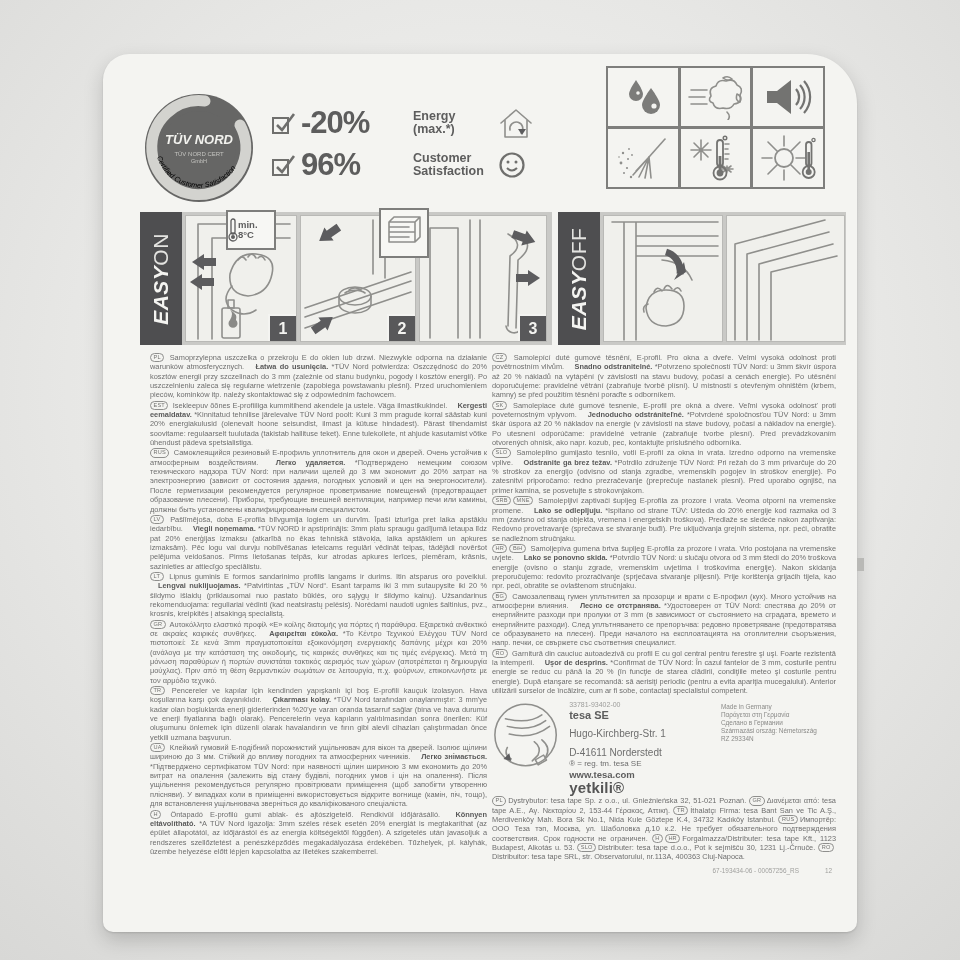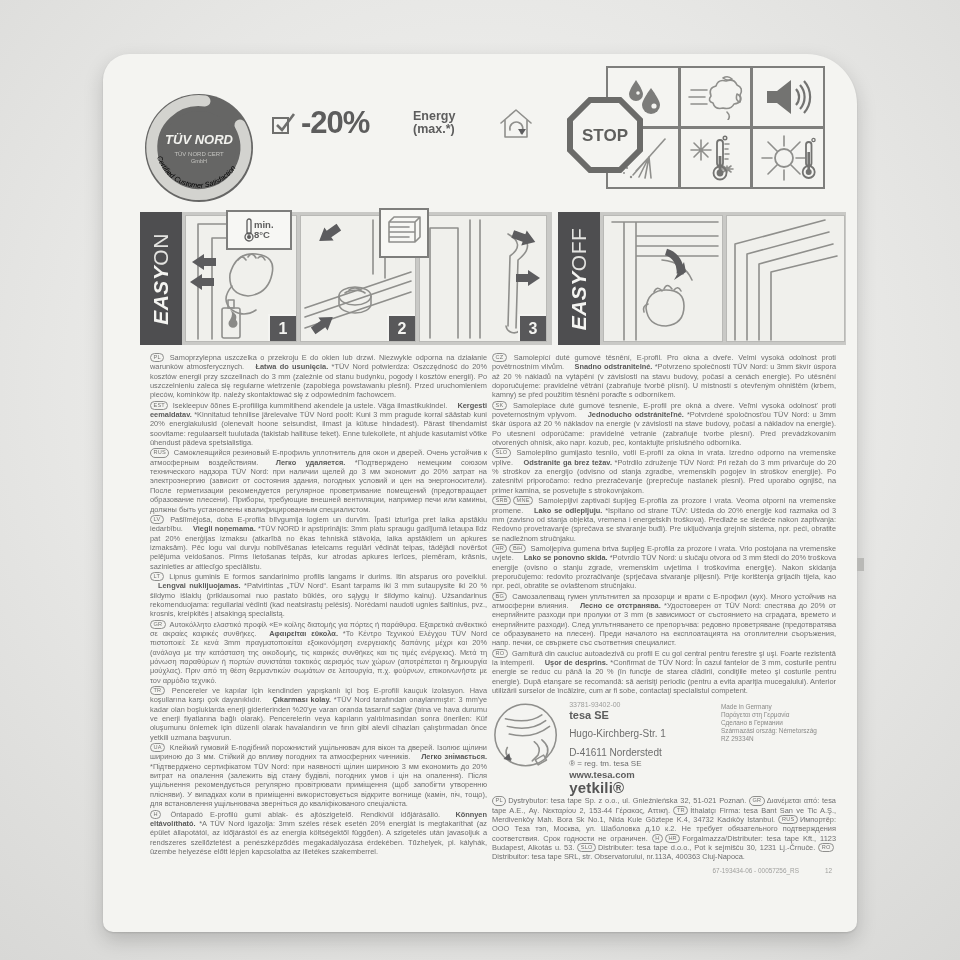--- a/index.html
+++ b/index.html
@@ -24,21 +24,21 @@
   .strip{position:absolute;top:158px;height:133px;background:#c9c9c6;display:flex;}
   .strip-label{width:42px;background:#4e4e50;color:#f4f4f1;display:flex;align-items:center;justify-content:center;}
   .strip-label .rot{transform:rotate(-90deg);white-space:nowrap;font-size:21px;letter-spacing:.5px;}
   .strip-label .easy{font-style:italic;font-weight:bold;}
   .strip-label .state{font-weight:300;color:#e3e3e0;}
   .panel{position:relative;background:#f0f0ec;border:1px solid #b9b9b6;margin:3px 0 3px 3px;overflow:visible;}
   .step-tile{position:absolute;right:0;bottom:0;width:26px;height:25px;background:#58585a;
     color:#f4f4f1;font-size:16px;font-weight:bold;display:flex;align-items:center;justify-content:center;
     border-left:2px solid #f4f4f1;border-top:2px solid #f4f4f1;}
   .temp-badge{position:absolute;left:40px;top:-6px;width:46px;height:36px;background:#f7f7f4;
-    border:2px solid #7e7e7c;z-index:4;display:flex;align-items:center;padding-left:16px;}
+    border:2px solid #7e7e7c;z-index:4;display:flex;align-items:center;padding-left:0;}
   .temp-text{font-size:9.5px;color:#5d5d5d;line-height:10px;font-weight:bold;}
   .inset-box{position:absolute;right:-14px;top:-8px;width:46px;height:46px;background:#f7f7f4;
     border:2px solid #7e7e7c;z-index:4;}
   
   .col{position:absolute;top:299px;font-size:7.4px;line-height:9.35px;color:#6e6e6e;text-align:justify;}
   .col-left{left:47px;width:337px;}
   .col-right{left:389px;width:344px;}
   .para{margin-bottom:1px;}
   .para b{color:#5a5a5a;padding-left:8px;}
   .pill{display:inline-block;border:1px solid #8f8f8d;border-radius:6px;padding:0 2.5px;
@@ -90,20 +90,37 @@
         <span class="stat-label">
           <span>Energy</span><br>
           <span>(max.*)</span>
         </span>
         <svg width="38" height="34" viewBox="0 0 38 34">
           <path class="lineart" stroke-width="2.4" d="M4 17 L19 4 L34 17 M8 14 V31 H30 V14"></path>
           <path class="lineart" stroke-width="2.2" d="M13 24 a6.5 6.5 0 1 1 11 3"></path>
           <polygon class="darkfill" points="25,29 21,23 29,23" fill="#6f6f6d"></polygon>
         </svg>
       </div>
+      <div class="stat-row">
+        <svg class="chk" width="26" height="24" viewBox="0 0 26 24">
+          <rect x="2" y="7" width="15" height="15" fill="none" stroke="#6f6f6d" stroke-width="2"></rect>
+          <polyline points="6,14 11,19 23,3" fill="none" stroke="#6f6f6d" stroke-width="2.6"></polyline>
+        </svg>
+        <span class="stat-value">96%</span>
+        <span class="stat-label">
+          <span>Customer</span><br>
+          <span>Satisfaction</span>
+        </span>
+        <svg width="30" height="30" viewBox="0 0 30 30">
+          <circle cx="15" cy="15" r="11.5" fill="none" stroke="#6f6f6d" stroke-width="2.2"></circle>
+          <circle cx="11" cy="12" r="1.5" fill="#6f6f6d"></circle>
+            <circle cx="19" cy="12" r="1.5" fill="#6f6f6d"></circle>
+          <path d="M10 18 q5 5 10 0" fill="none" stroke="#6f6f6d" stroke-width="2"></path>
+        </svg>
+      </div>
     </div>
   </div>
 
   <div class="icon-grid">
     <div class="icon-cell">
       <svg width="46" height="46" viewBox="0 0 46 46">
         <path d="M16 6 C16 6 9 16 9 20 a7 7 0 0 0 14 0 C23 16 16 6 16 6 Z" fill="#7c7c7a"></path>
         <path d="M31 14 C31 14 22 26 22 31 a9 9 0 0 0 18 0 C40 26 31 14 31 14 Z" fill="#7c7c7a"></path>
         <circle cx="34" cy="32" r="2.6" fill="#f4f4f1"></circle>
           <circle cx="18" cy="19" r="1.8" fill="#f4f4f1"></circle>
@@ -160,26 +177,20 @@
           <path d="M24 2 V12 M24 36 V46 M2 24 H12 M36 24 H45 M8 8 L17 17 M31 31 L40 40 M40 8 L31 17 M17 31 L8 40"></path>
         </g>
         <rect x="46" y="8" width="5.5" height="24" rx="2.7" fill="none" stroke="#737371" stroke-width="1.8"></rect>
         <circle cx="48.7" cy="38" r="6" fill="none" stroke="#737371" stroke-width="1.8"></circle>
         <circle cx="48.7" cy="38" r="3" fill="#737371"></circle>
           <rect x="47.4" y="18" width="2.6" height="18" fill="#737371"></rect>
         <circle cx="53.5" cy="6" r="1.6" fill="none" stroke="#737371" stroke-width="1.3"></circle>
       </svg>
     </div>
   </div>
-  <div class="stop-wrap">
-    <svg width="80" height="80" viewBox="0 0 80 80">
-      <polygon points="25,5 55,5 75,25 75,55 55,75 25,75 5,55 5,25" fill="#f4f4f1" stroke="#6b6b69" stroke-width="6"></polygon>
-      <text x="40" y="46" text-anchor="middle" font-size="17" font-weight="bold" fill="#5f5f5d">STOP</text>
-    </svg>
-  </div>
 
   <div class="strip" style="left:37px;width:412px;">
     <div class="strip-label">
       <div class="rot"><span class="easy">EASY</span><span class="state">ON</span></div>
     </div>
     <div class="panel" style="width:110px;">
       <div class="temp-badge">
         <svg width="10" height="26" viewBox="0 0 10 26">
           <rect x="3" y="2" width="4" height="15" rx="2" fill="none" stroke="#5d5d5d" stroke-width="1.3"></rect>
           <circle cx="5" cy="20" r="4" fill="none" stroke="#5d5d5d" stroke-width="1.3"></circle>

